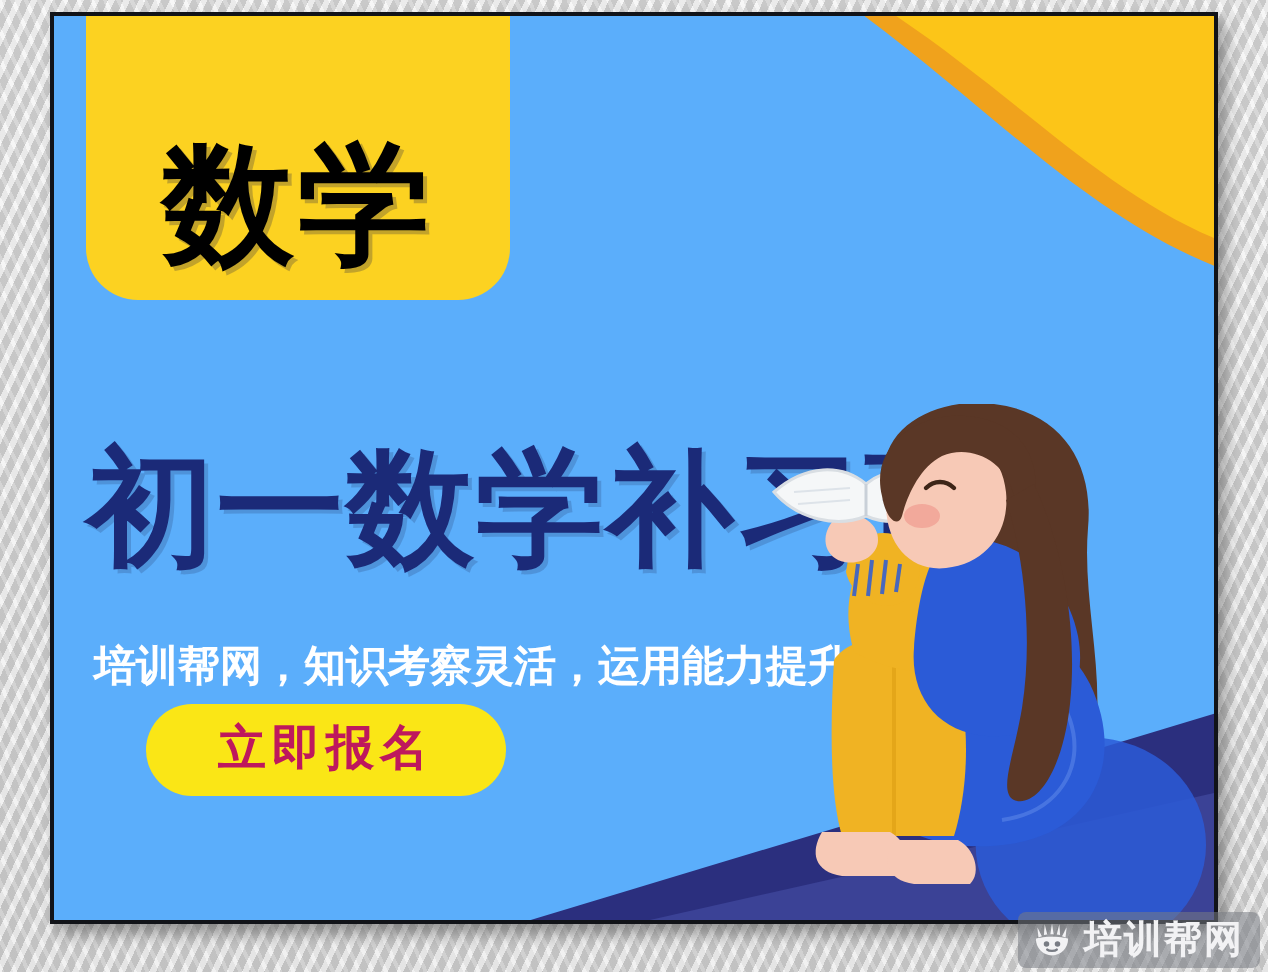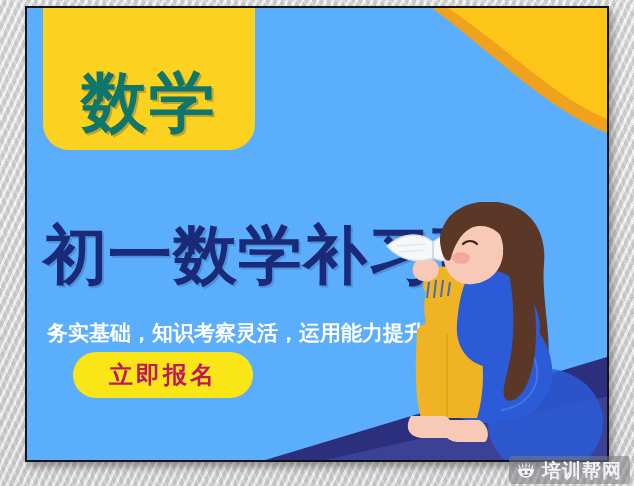--- a/index.html
+++ b/index.html
@@ -64,21 +64,21 @@
     align-items: flex-end;
     justify-content: center;
     padding-bottom: 14px;
     box-sizing: border-box;
     z-index: 5;
   }
   #subject-badge-label {
     font-family: "DejaVu Sans", "Liberation Sans", sans-serif;
     font-size: 66px;
     font-weight: 700;
-    color: #0f766e;
+    color: #000000;
     letter-spacing: 2px;
     line-height: 1;
     text-shadow: 2px 2px 0 rgba(20,25,70,0.25);
     white-space: nowrap;
   }
 
   
   #headline {
     position: absolute;
     left: 16px;
@@ -189,21 +189,21 @@
 
         <ellipse cx="522" cy="418" rx="58" ry="54" fill="#2B5BD7" opacity="0.85"></ellipse>
       </svg>
 
       <div id="subject-badge">
         <span id="subject-badge-label">数学</span>
       </div>
 
       <h1 id="headline">初一数学补习班</h1>
 
-      <p id="subtitle">务实基础，知识考察灵活，运用能力提升</p>
+      <p id="subtitle">培训帮网，知识考察灵活，运用能力提升</p>
 
       <button id="cta-button">
         <span id="cta-label">立即报名</span>
       </button>
 
       <div id="illustration">
         <svg viewBox="0 0 230 250" preserveAspectRatio="xMidYMax meet">
           <defs>
             <clipPath id="clipHair">
               <path d="M60,42 C58,14 86,0 112,2 C146,5 160,30 158,58

